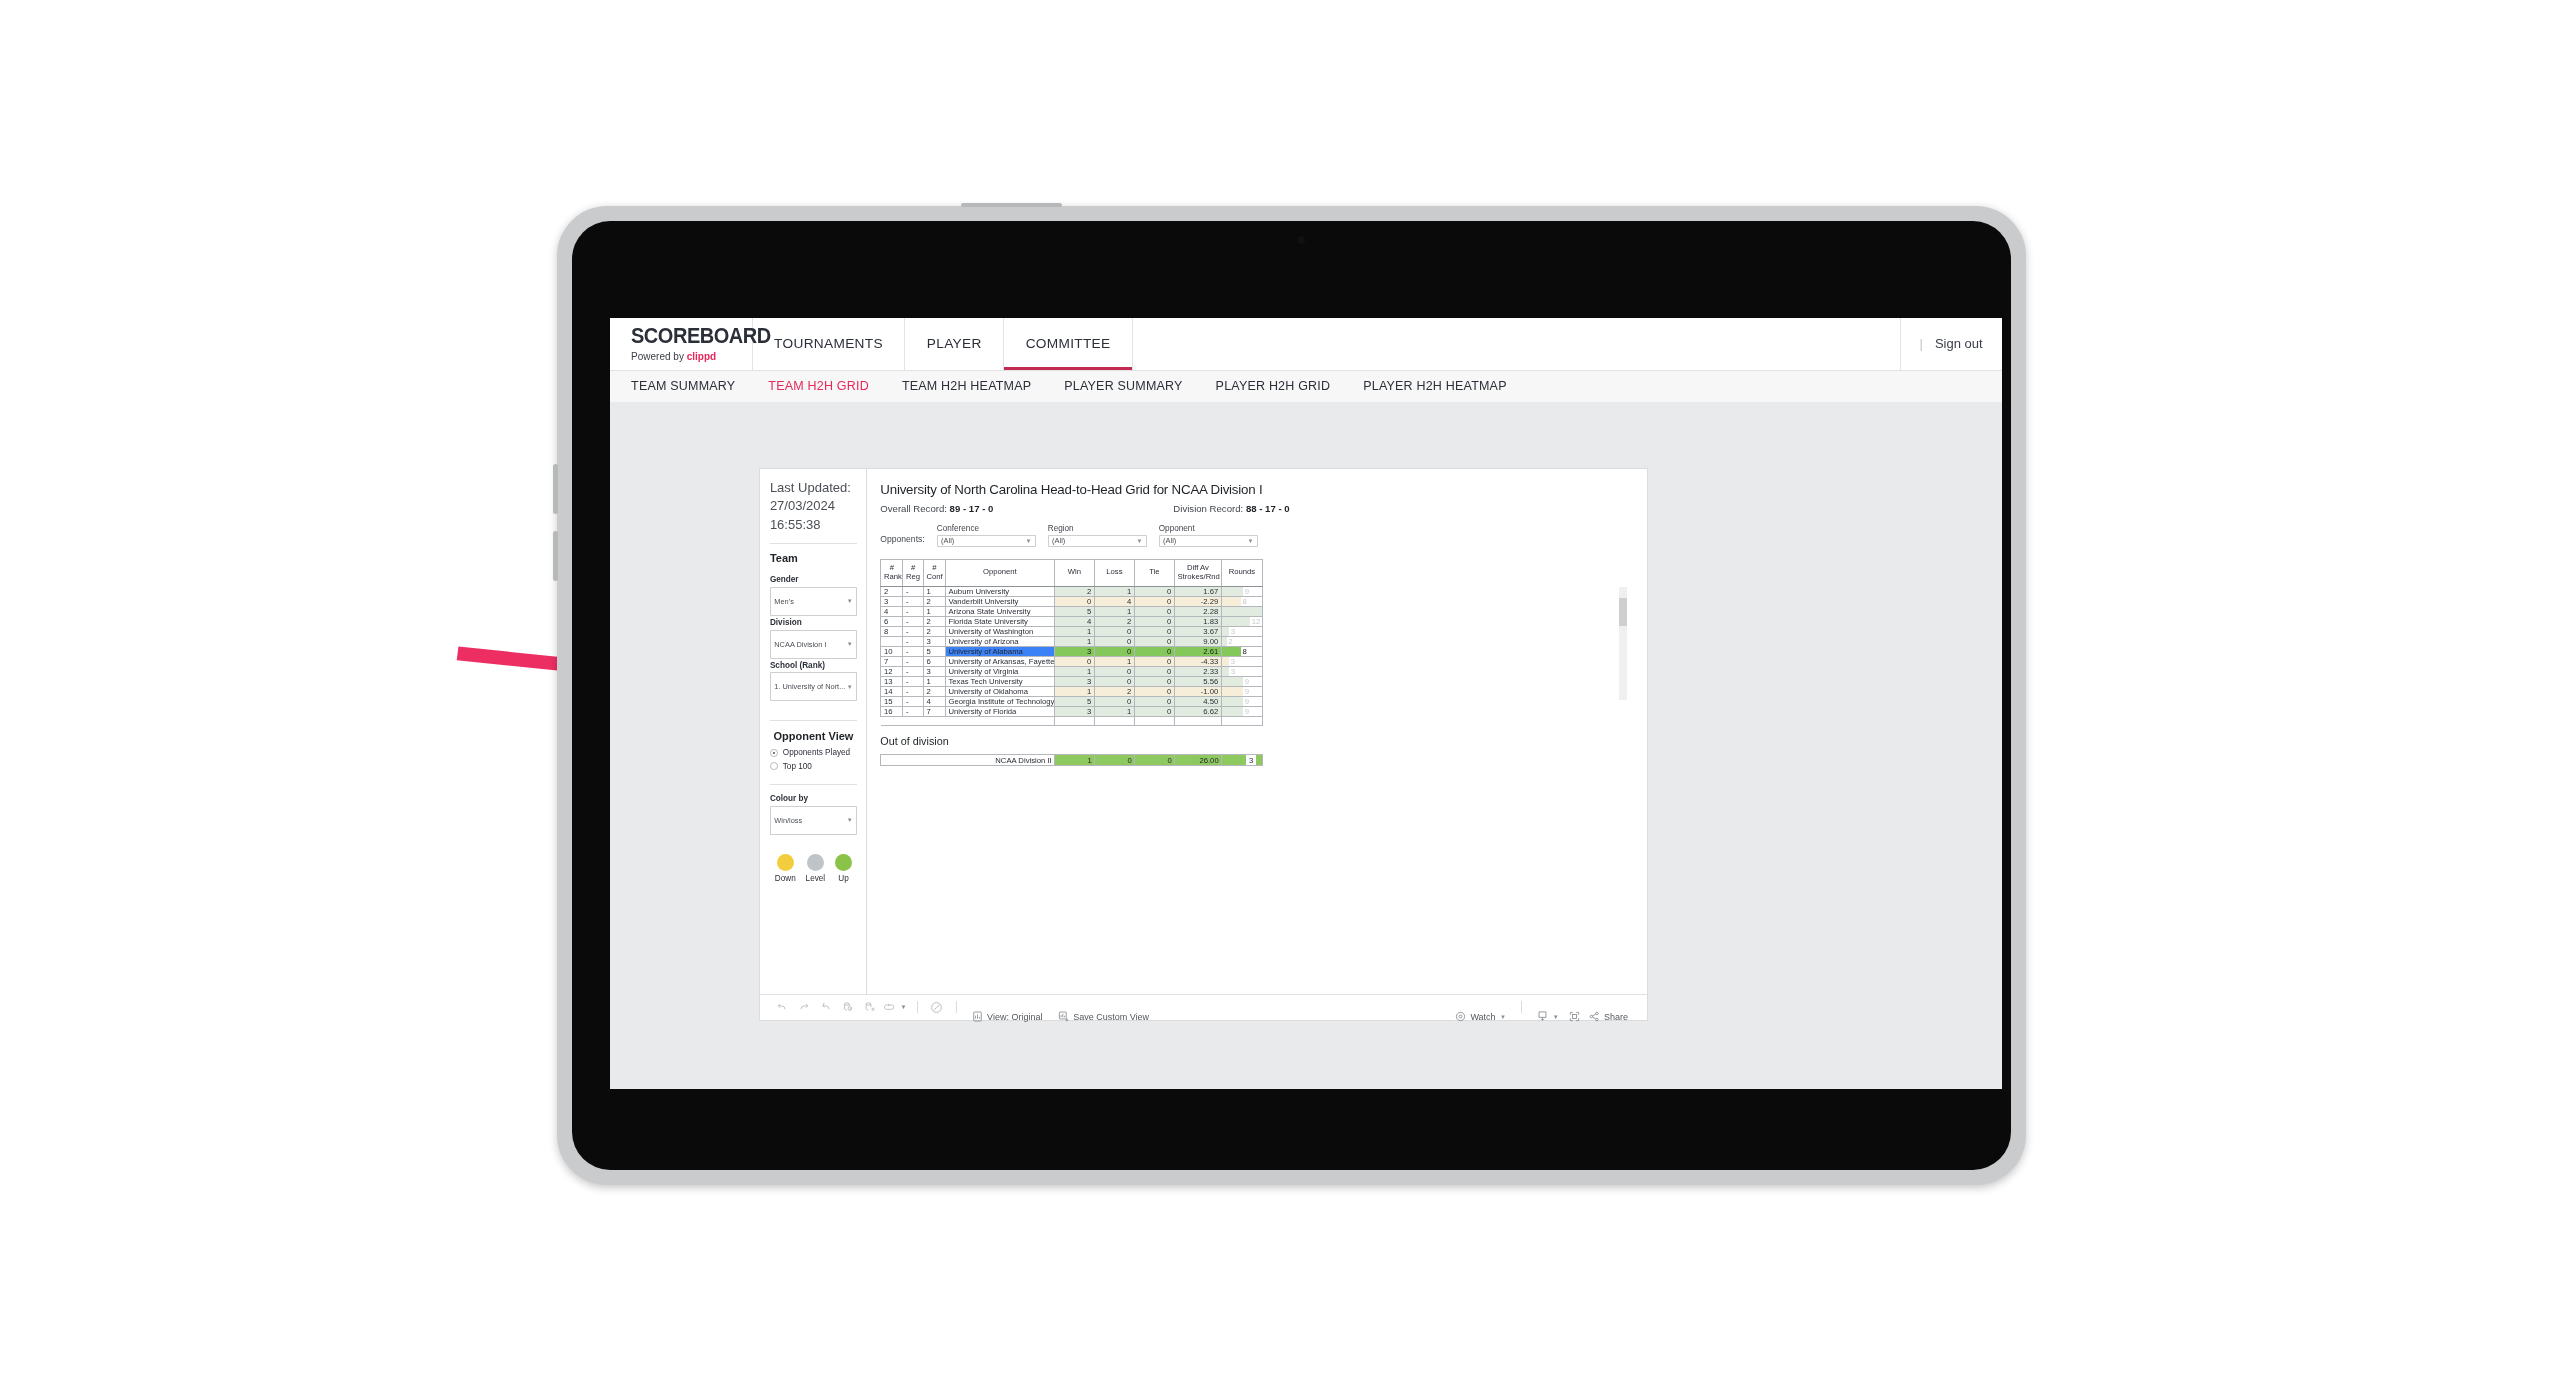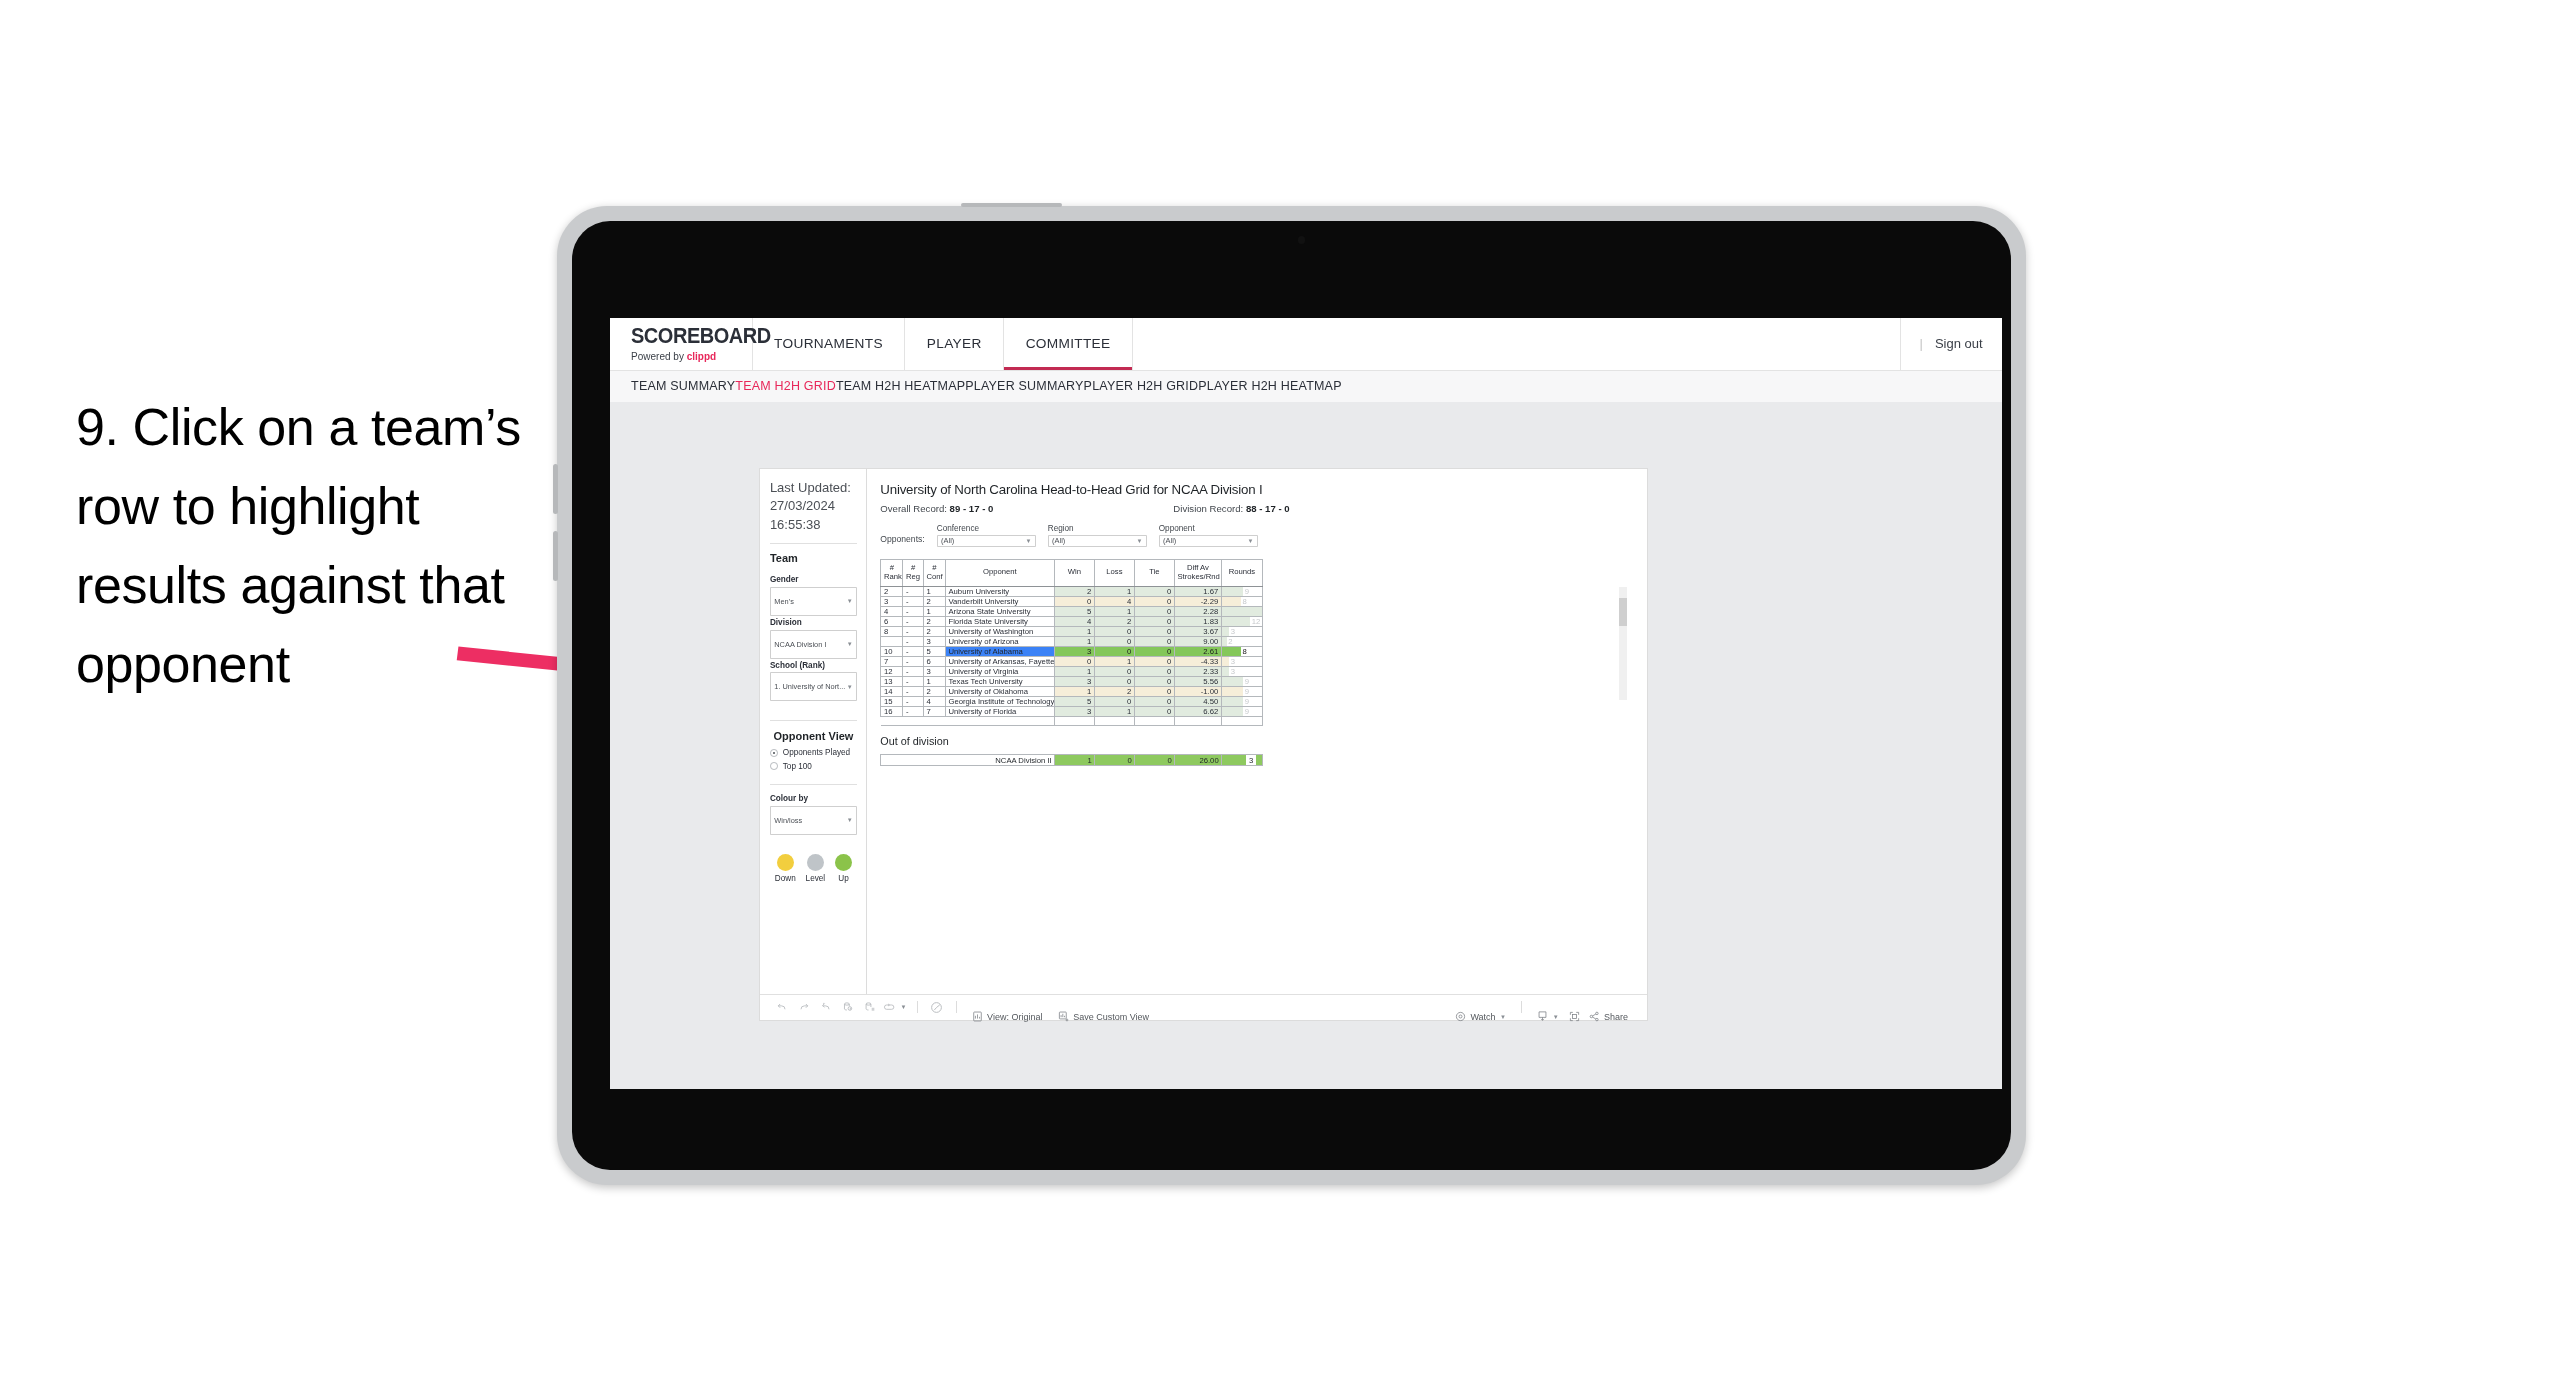--- a/index.html
+++ b/index.html
@@ -85,21 +85,21 @@
   .nav-right {
     display: flex; align-items: center; padding: 0 19px;
     font-size: 13px; color: #3a3f47; gap: 12px;
   }
   .nav-sep { color: #c4c4c4; }
 
   .subnav {
     position: absolute; left: 0; top: 52px; width: 1392px; height: 33px;
     background: #f7f7f8; border-top: 0.9px solid #e3e3e3;
     border-bottom: 0.9px solid #dcdcdc;
-    display: flex; align-items: center; padding-left: 21.5px; 
+    display: flex; align-items: center; padding-left: 21.5px; gap: 33px;
   }
   .subnav-item { font-size: 12.5px; color: #2b2f38; letter-spacing: 0.2px; cursor: pointer; }
   .subnav-item.active { color: #e8275a; }
 
   
   .workspace {
     position: absolute; left: 0; top: 84px; width: 1392px; height: 687px;
     background: #e9eaec;
   }
   .viz {
@@ -198,21 +198,20 @@
   .tb-div { width: 0.9px; height: 12px; background: #dcdcdc; margin: 0 7.7px; }
   .tb-btn { display: flex; align-items: center; gap: 4.3px; padding: 0 7.7px; cursor: pointer; color: #54585d; margin-top: 20px; }
   .tb-gap { flex: 1; }
   .tb-caret { font-size: 6px; color: #8a8f95; }
 </style>
 </head>
 <body>
 
 <div class="stage">
 
-  <div class="annotation">9. Click on a team’s row to highlight results against that opponent</div>
 
   <svg class="arrow" viewBox="0 0 740 130">
     <path d="M4 18 L690 88 L690 72 L736 96 L690 120 L690 104 L2 34 Z" fill="#ed2e63"></path>
   </svg>
 
   <div class="tablet">
     <div class="btn-side" style="top:258px;height:50px;"></div>
     <div class="btn-side" style="top:325px;height:50px;"></div>
     <div class="btn-top" style="left:404px;width:101px;"></div>
     <div class="tablet-inner">

